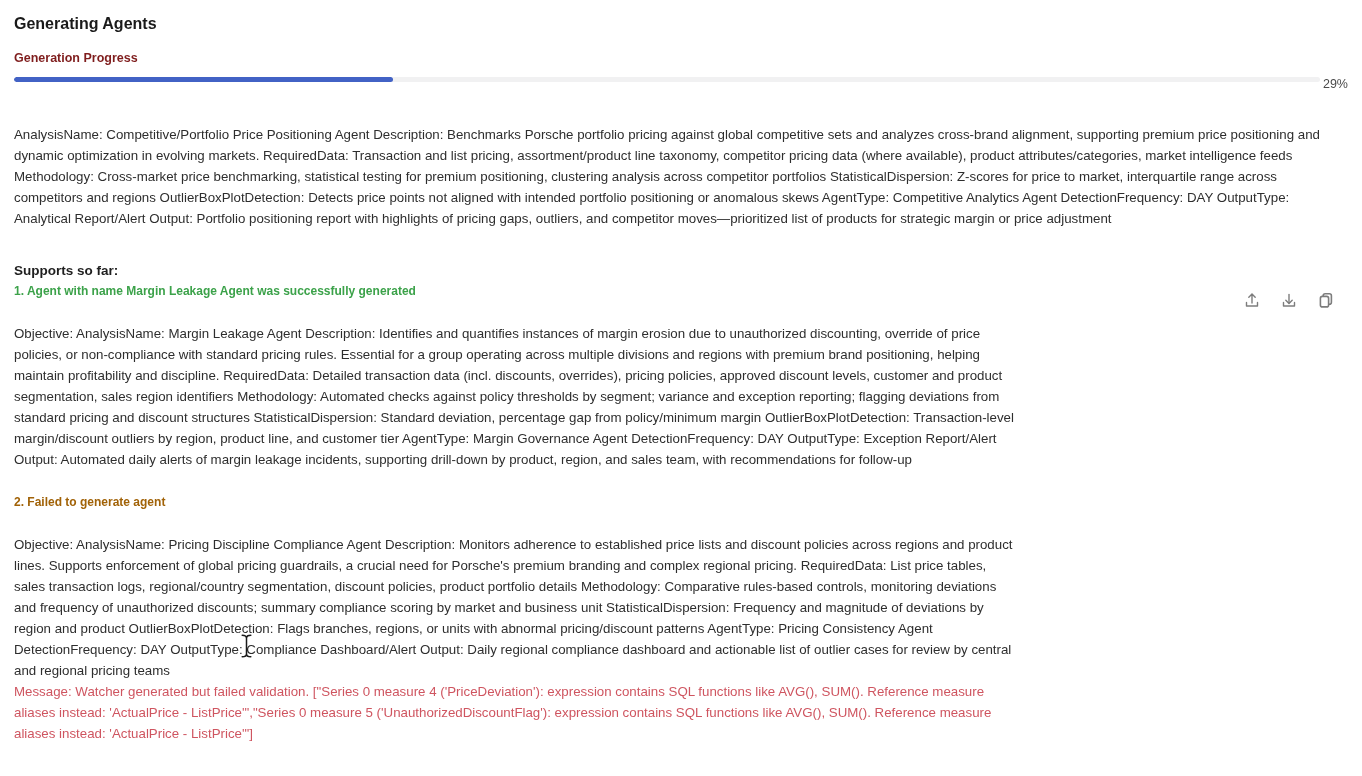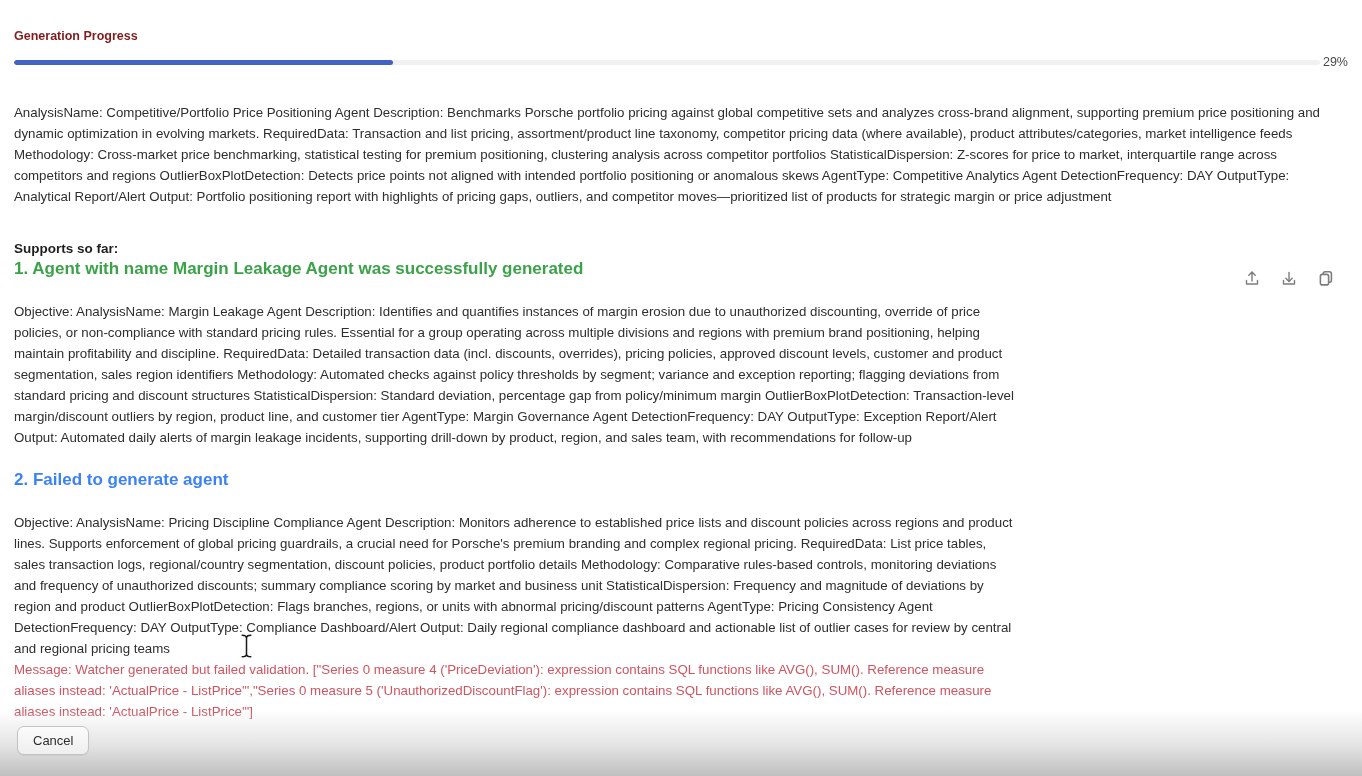--- a/index.html
+++ b/index.html
@@ -29,21 +29,21 @@
   .progress-label {
     margin-top: 16px;
     font-size: 12.5px;
     font-weight: 700;
     color: #7f1d1d;
     line-height: 16px;
   }
   .progress-row {
     margin-top: 11px;
     display: flex;
-    align-items: center;
+    align-items: flex-start;
   }
   .progress-track {
     flex: 1;
     height: 5px;
     border-radius: 3px;
     background: #f1f1f2;
     overflow: hidden;
   }
   .progress-fill {
     height: 100%;
@@ -66,26 +66,26 @@
   }
   .body-text {
     font-size: 13.3px;
     line-height: 21px;
     color: #2e2e2e;
   }
   .processing-section { margin-top: 33px; }
   .results-section { margin-top: 32px; position: relative; }
 
   .result-title {
-    font-size: 17px;
+    font-size: 12px;
     line-height: 20px;
     font-weight: 600;
   }
   .result-title.success { color: #3ca24a; }
-  .result-title.failed  { color: #3b82f6; margin-top: 20px; }
+  .result-title.failed  { color: #a16207; margin-top: 20px; }
   .result-body { max-width: 1002px; margin-top: 22px; }
   .result-failed { margin-top: 22px; }
   .error-message { color: #cf5560; max-width: 1002px; }
 
   .result-actions {
     position: absolute;
     top: 30px;
     right: 14px;
     display: flex;
     gap: 21px;
@@ -127,20 +127,21 @@
     left: 240px;
     top: 633px;
     pointer-events: none;
   }
 </style>
 </head>
 <body>
 
 <div class="page">
 
+  <div class="page-title">Generating Agents</div>
   <div class="progress-label">Generation Progress</div>
 
   <div class="progress-row">
     <div class="progress-track">
       <div class="progress-fill" style="width: 29%;"></div>
     </div>
     <div class="progress-pct">29%</div>
   </div>
 
   <div class="processing-section">
@@ -178,23 +179,20 @@
       <p class="body-text result-body">Objective: AnalysisName: Margin Leakage Agent Description: Identifies and quantifies instances of margin erosion due to unauthorized discounting, override of price policies, or non-compliance with standard pricing rules. Essential for a group operating across multiple divisions and regions with premium brand positioning, helping maintain profitability and discipline. RequiredData: Detailed transaction data (incl. discounts, overrides), pricing policies, approved discount levels, customer and product segmentation, sales region identifiers Methodology: Automated checks against policy thresholds by segment; variance and exception reporting; flagging deviations from standard pricing and discount structures StatisticalDispersion: Standard deviation, percentage gap from policy/minimum margin OutlierBoxPlotDetection: Transaction-level margin/discount outliers by region, product line, and customer tier AgentType: Margin Governance Agent DetectionFrequency: DAY OutputType: Exception Report/Alert Output: Automated daily alerts of margin leakage incidents, supporting drill-down by product, region, and sales team, with recommendations for follow-up</p>
     </div>
 
     <div class="result result-failed">
       <div class="result-title failed">2. Failed to generate agent</div>
       <p class="body-text result-body">Objective: AnalysisName: Pricing Discipline Compliance Agent Description: Monitors adherence to established price lists and discount policies across regions and product lines. Supports enforcement of global pricing guardrails, a crucial need for Porsche's premium branding and complex regional pricing. RequiredData: List price tables, sales transaction logs, regional/country segmentation, discount policies, product portfolio details Methodology: Comparative rules-based controls, monitoring deviations and frequency of unauthorized discounts; summary compliance scoring by market and business unit StatisticalDispersion: Frequency and magnitude of deviations by region and product OutlierBoxPlotDetection: Flags branches, regions, or units with abnormal pricing/discount patterns AgentType: Pricing Consistency Agent DetectionFrequency: DAY OutputType: Compliance Dashboard/Alert Output: Daily regional compliance dashboard and actionable list of outlier cases for review by central and regional pricing teams</p>
       <p class="body-text error-message">Message: Watcher generated but failed validation. ["Series 0 measure 4 ('PriceDeviation'): expression contains SQL functions like AVG(), SUM(). Reference measure aliases instead: 'ActualPrice - ListPrice'","Series 0 measure 5 ('UnauthorizedDiscountFlag'): expression contains SQL functions like AVG(), SUM(). Reference measure aliases instead: 'ActualPrice - ListPrice'"]</p>
     </div>
   </div>
 
-  <div class="footer">
-    <button class="cancel-btn">Cancel</button>
-  </div>
 
   <svg class="mouse-cursor" width="13" height="26" viewBox="0 0 13 26" fill="none" stroke="#1a1a1a" stroke-width="1.5" stroke-linecap="round">
     <path d="M2.2 2.2c2.2 0 4.3.6 4.3 2.8 0-2.2 2.1-2.8 4.3-2.8"></path>
     <path d="M6.5 5v16"></path>
     <path d="M2.2 23.8c2.2 0 4.3-.6 4.3-2.8 0 2.2 2.1 2.8 4.3 2.8"></path>
   </svg>
 
 </div>
 
 </body></html>

